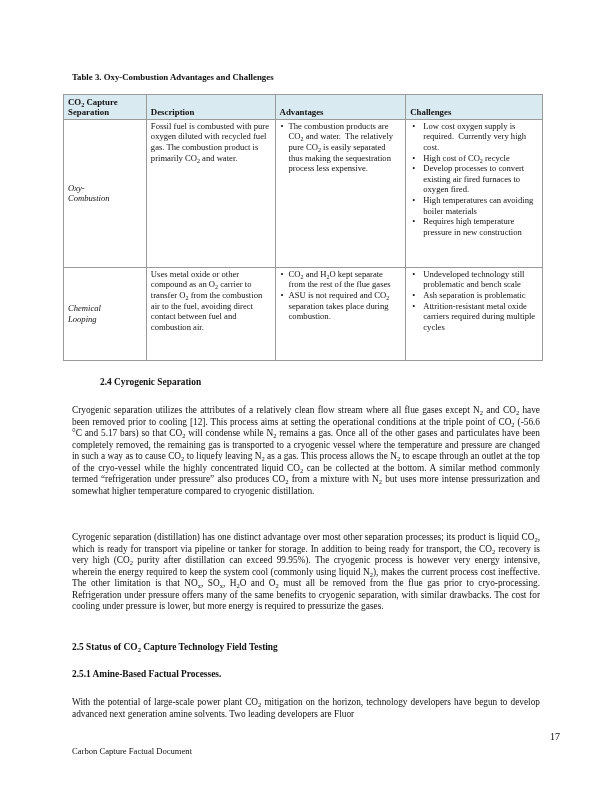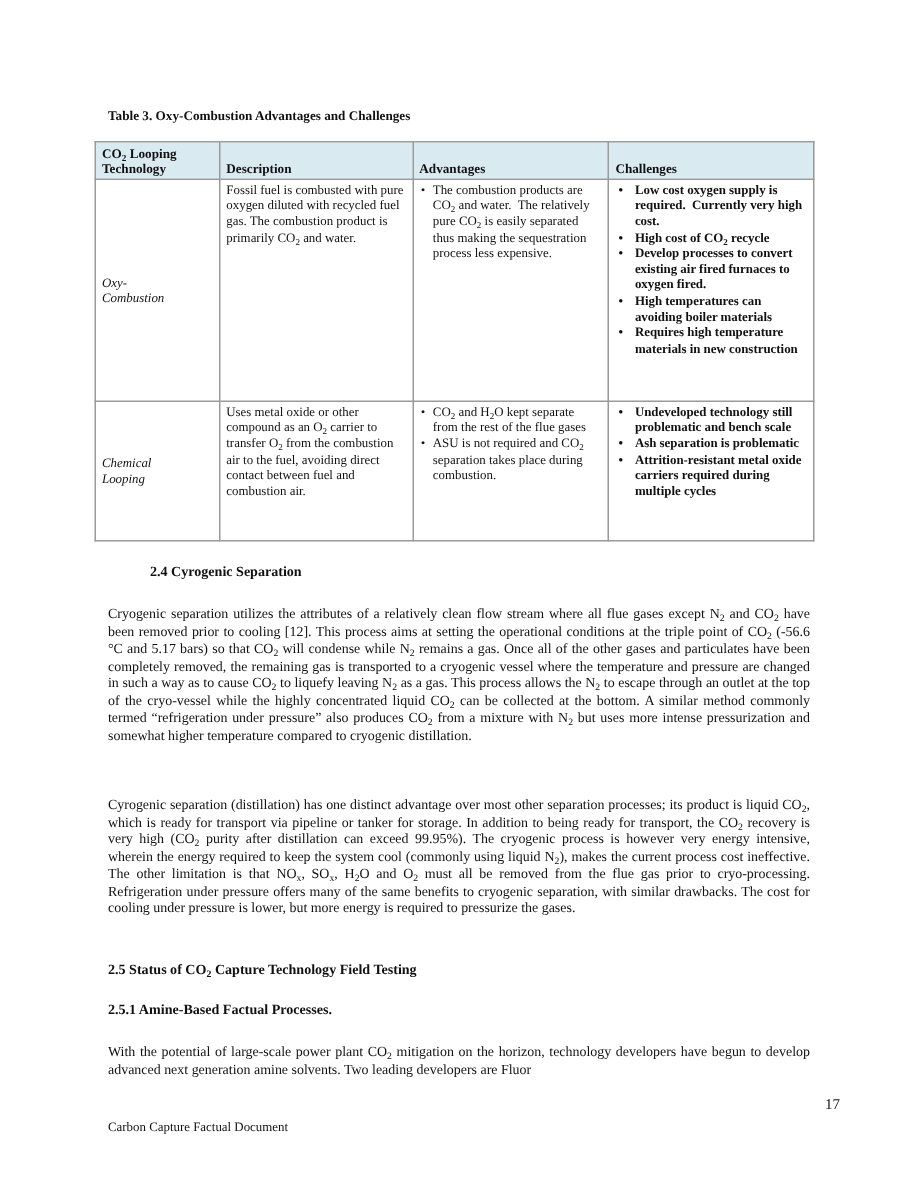--- a/index.html
+++ b/index.html
@@ -26,21 +26,21 @@
   table.cmp th {
     background: #daeaf1; font-weight: bold; vertical-align: bottom;
     font-size: 8.8px; line-height: 10.4px; padding-top: 2px; padding-bottom: 1px;
   }
   table.cmp td.tech { vertical-align: middle; font-weight: normal; font-style: italic; }
   col.c1 { width: 83px; } col.c2 { width: 129px; } col.c3 { width: 131px; } col.c4 { width: 137px; }
 
   ul.bl { margin: 0; padding: 0; list-style: none; }
   ul.bl li { position: relative; padding-left: 9px; }
   ul.bl li::before { content: "\2022"; position: absolute; left: 1px; top: 0; }
-  ul.ch li { padding-left: 13px; font-weight: bold; }
+  ul.ch li { padding-left: 13px; }
   ul.ch li::before { left: 2px; }
 
   sub { font-size: 70%; vertical-align: -2px; line-height: 0; }
 
   .h2 { position: absolute; left: 72px; font-size: 9.4px; font-weight: bold; }
   .para {
     position: absolute; left: 72px; width: 468px;
     font-size: 9.3px; line-height: 11.5px; text-align: justify;
   }
   .page-num { position: absolute; left: 550px; top: 731px; font-size: 10px; text-align: center; }
@@ -55,42 +55,42 @@
 
   <table class="cmp">
     <colgroup>
         <col class="c1">
         <col class="c2">
         <col class="c3">
         <col class="c4">
       </colgroup>
     <thead>
       <tr>
-        <th><span>CO</span><sub>2</sub><span> Looping Technology</span></th>
+        <th><span>CO</span><sub>2</sub><span> Capture Separation</span></th>
         <th>Description</th>
         <th>Advantages</th>
         <th>Challenges</th>
       </tr>
     </thead>
     <tbody>
       <tr style="height:148px;">
         <td class="tech">Oxy-<br>Combustion</td>
         <td>Fossil fuel is combusted with pure oxygen diluted with recycled fuel gas. The combustion product is primarily CO<sub>2</sub> and water.</td>
         <td>
           <ul class="bl">
             <li>The combustion products are CO<sub>2</sub> and water.&nbsp; The relatively pure CO<sub>2</sub> is easily separated thus making the sequestration process less expensive.</li>
           </ul>
         </td>
         <td>
           <ul class="bl ch">
             <li>Low cost oxygen supply is required.&nbsp; Currently very high cost.</li>
             <li>High cost of CO<sub>2</sub> recycle</li>
             <li>Develop processes to convert existing air fired furnaces to oxygen fired.</li>
             <li>High temperatures can avoiding boiler materials</li>
-            <li>Requires high temperature materials in new construction</li>
+            <li>Requires high temperature pressure in new construction</li>
           </ul>
         </td>
       </tr>
       <tr style="height:93px;">
         <td class="tech">Chemical<br>Looping</td>
         <td>Uses metal oxide or other compound as an O<sub>2</sub> carrier to transfer O<sub>2</sub> from the combustion air to the fuel, avoiding direct contact between fuel and combustion air.</td>
         <td>
           <ul class="bl">
             <li>CO<sub>2</sub> and H<sub>2</sub>O kept separate from the rest of the flue gases</li>
             <li>ASU is not required and CO<sub>2</sub> separation takes place during combustion.</li>

